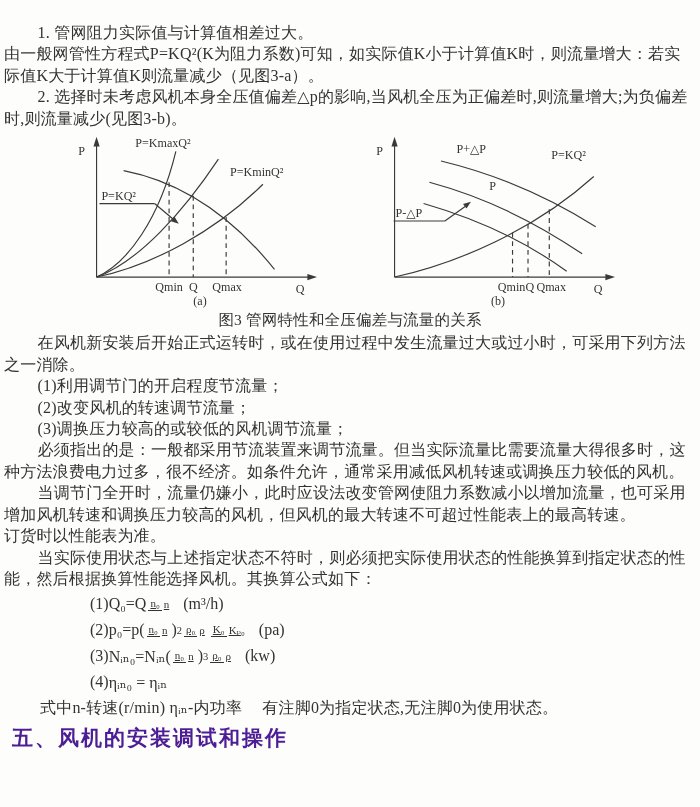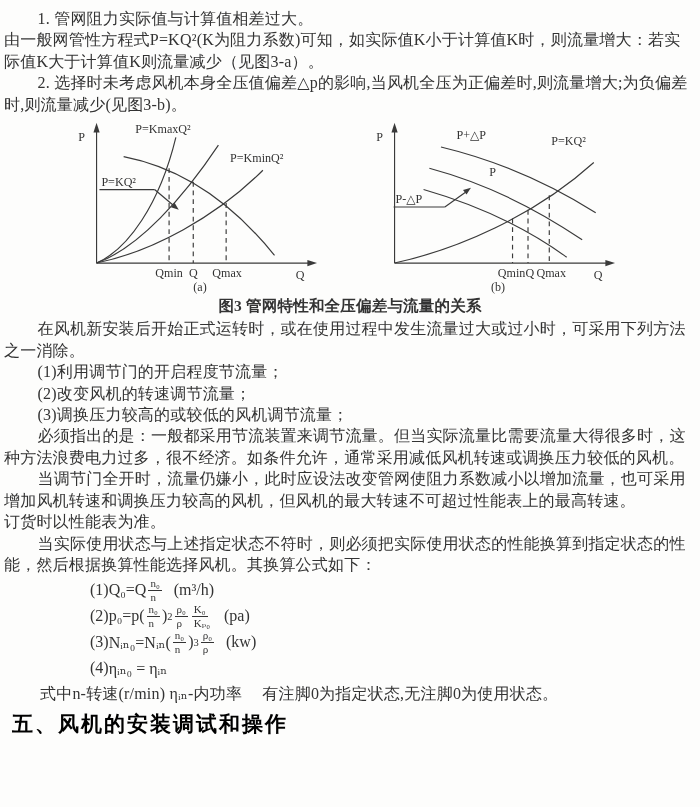--- a/index.html
+++ b/index.html
@@ -2,43 +2,43 @@
 <html><head>
 <meta charset="utf-8">
 <style>
   html,body{margin:0;padding:0}
   body{
     width:700px;height:807px;overflow:hidden;
     background:#fdfdfc;color:#333;
     font-family:"Liberation Serif","DejaVu Serif",serif;
     font-size:16px;
   }
-  .page{padding:8px 4px 0 4px;}
+  .page{padding:22px 4px 0 4px;}
   p{margin:0;line-height:21.4px;letter-spacing:.2px;}
   .indent{text-indent:2.1em;}
-  .caption{text-align:center;font-weight:bold;font-size:15.5px;margin:1px 0 2px;}
+  .caption{text-align:center;font-weight:normal;font-size:15.5px;margin:1px 0 2px;}
   .figure-row{display:flex;justify-content:center;gap:26px;margin-top:3px;}
   .diag{width:272px;height:176px;}
   .diag .stroke{stroke:#3a3a3a;stroke-width:1.2;fill:none;}
   .diag .dash{stroke:#3a3a3a;stroke-width:1.2;stroke-dasharray:5,4;fill:none;}
   .diag .head{fill:#3a3a3a;stroke:none;}
   .diag text{font-family:"Liberation Serif","DejaVu Serif",serif;font-size:12.5px;fill:#333;}
   .formulas{margin-left:86px;margin-top:2px;}
   .formula{display:flex;align-items:center;height:26px;white-space:pre;}
-  .frac{display:inline-flex;flex-direction:column;align-items:flex-start;font-size:11px;line-height:1.15;margin:0 2px;vertical-align:middle;}
+  .frac{display:inline-flex;flex-direction:row;align-items:flex-end;font-size:11px;line-height:1.15;margin:0 2px;vertical-align:middle;text-decoration:underline;}
   .frac .num{display:block;border-bottom:1px solid #333;padding:0 2px;}
   .frac .den{display:block;padding:0 2px;}
   .sup{font-size:10.5px;vertical-align:6px;}
   .unit{margin-left:10px;text-align:right;}
   .note{padding-left:36px;margin-top:2px;}
   .note .g1{}
   .note .g2{margin-left:16px;}
   .heading{
     font-family:"Liberation Sans","DejaVu Sans",sans-serif;
-    font-weight:bold;font-size:21px;color:#000000;
+    font-weight:bold;font-size:21px;color:#4c1d95;
     margin:5px 0 0 8px;letter-spacing:2px;
   }
 </style>
 </head>
 <body>
 
 <div class="page">
 
   <p class="indent">1. 管网阻力实际值与计算值相差过大。</p>
   <p>由一般网管性方程式P=KQ²(K为阻力系数)可知，如实际值K小于计算值K时，则流量增大：若实际值K大于计算值K则流量减少（见图3-a）。</p>

